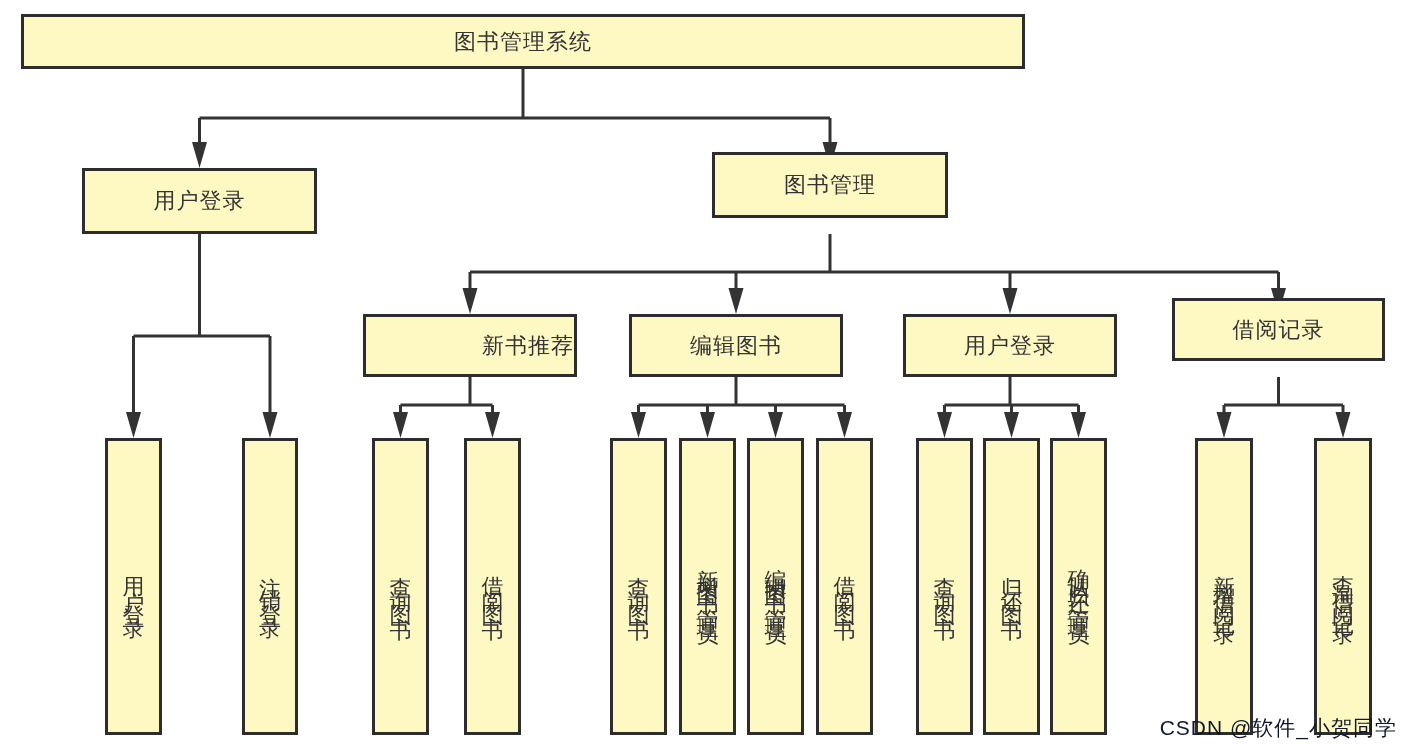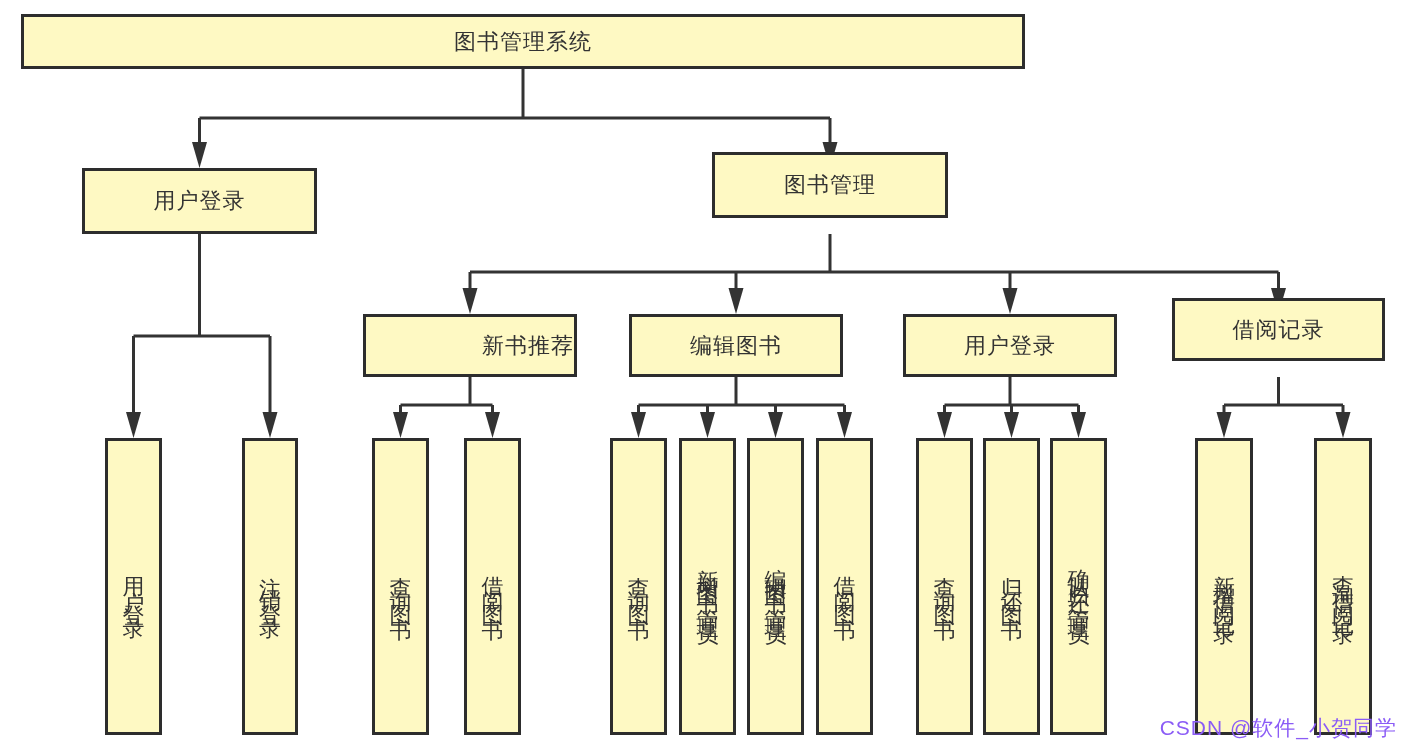--- a/index.html
+++ b/index.html
@@ -155,14 +155,14 @@
       <div class="node vertical" style="left: 1050px; top: 438px; width: 57px; height: 297px; border-color: rgb(45, 45, 45); color: rgb(51, 51, 51);">
         <span class="label" style="letter-spacing: 8px;">确认归还（管理员）</span>
       </div>
       <div class="node vertical" style="left: 1195px; top: 438px; width: 58px; height: 297px; border-color: rgb(45, 45, 45); color: rgb(51, 51, 51);">
         <span class="label" style="letter-spacing: 10px;">新增借阅记录</span>
       </div>
       <div class="node vertical" style="left: 1314px; top: 438px; width: 58px; height: 297px; border-color: rgb(45, 45, 45); color: rgb(51, 51, 51);">
         <span class="label" style="letter-spacing: 10px;">查询借阅记录</span>
       </div>
     </div>
-  <div class="watermark" style="color: #8b5cf6;">CSDN @软件_小贺同学</div>
+  <div class="watermark" style="color: #0f172a;">CSDN @软件_小贺同学</div>
 </div>
 
 </body></html>

